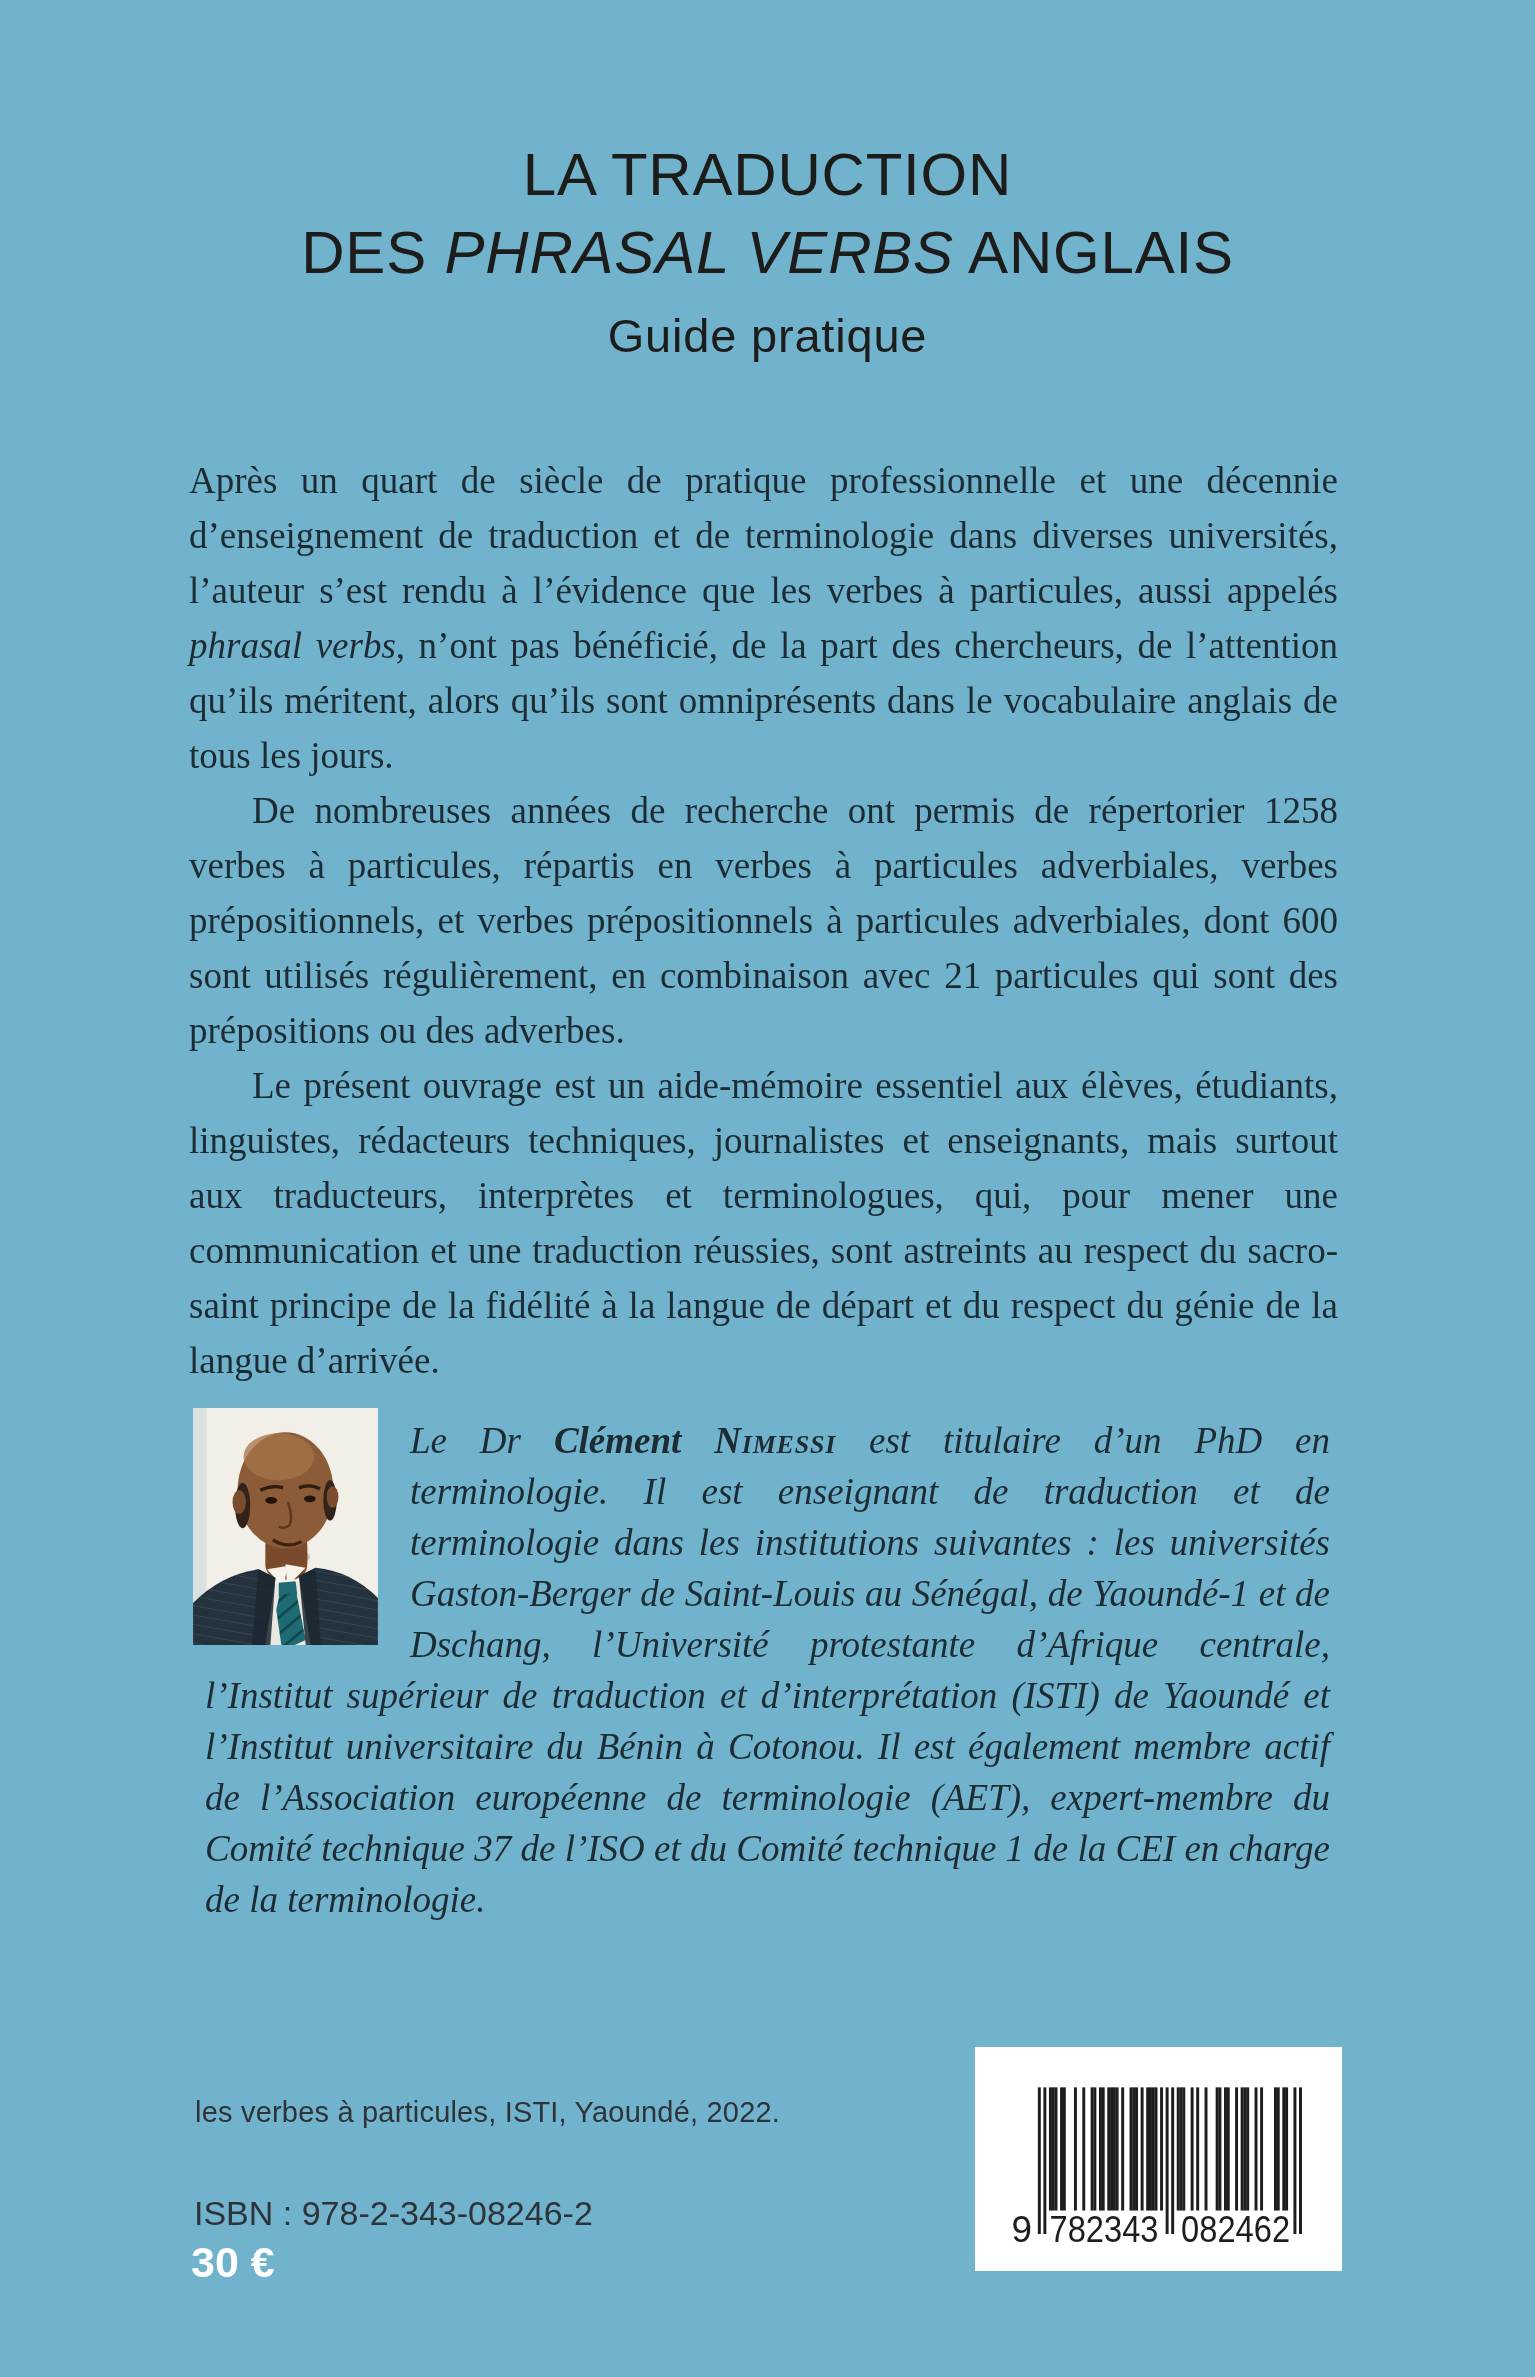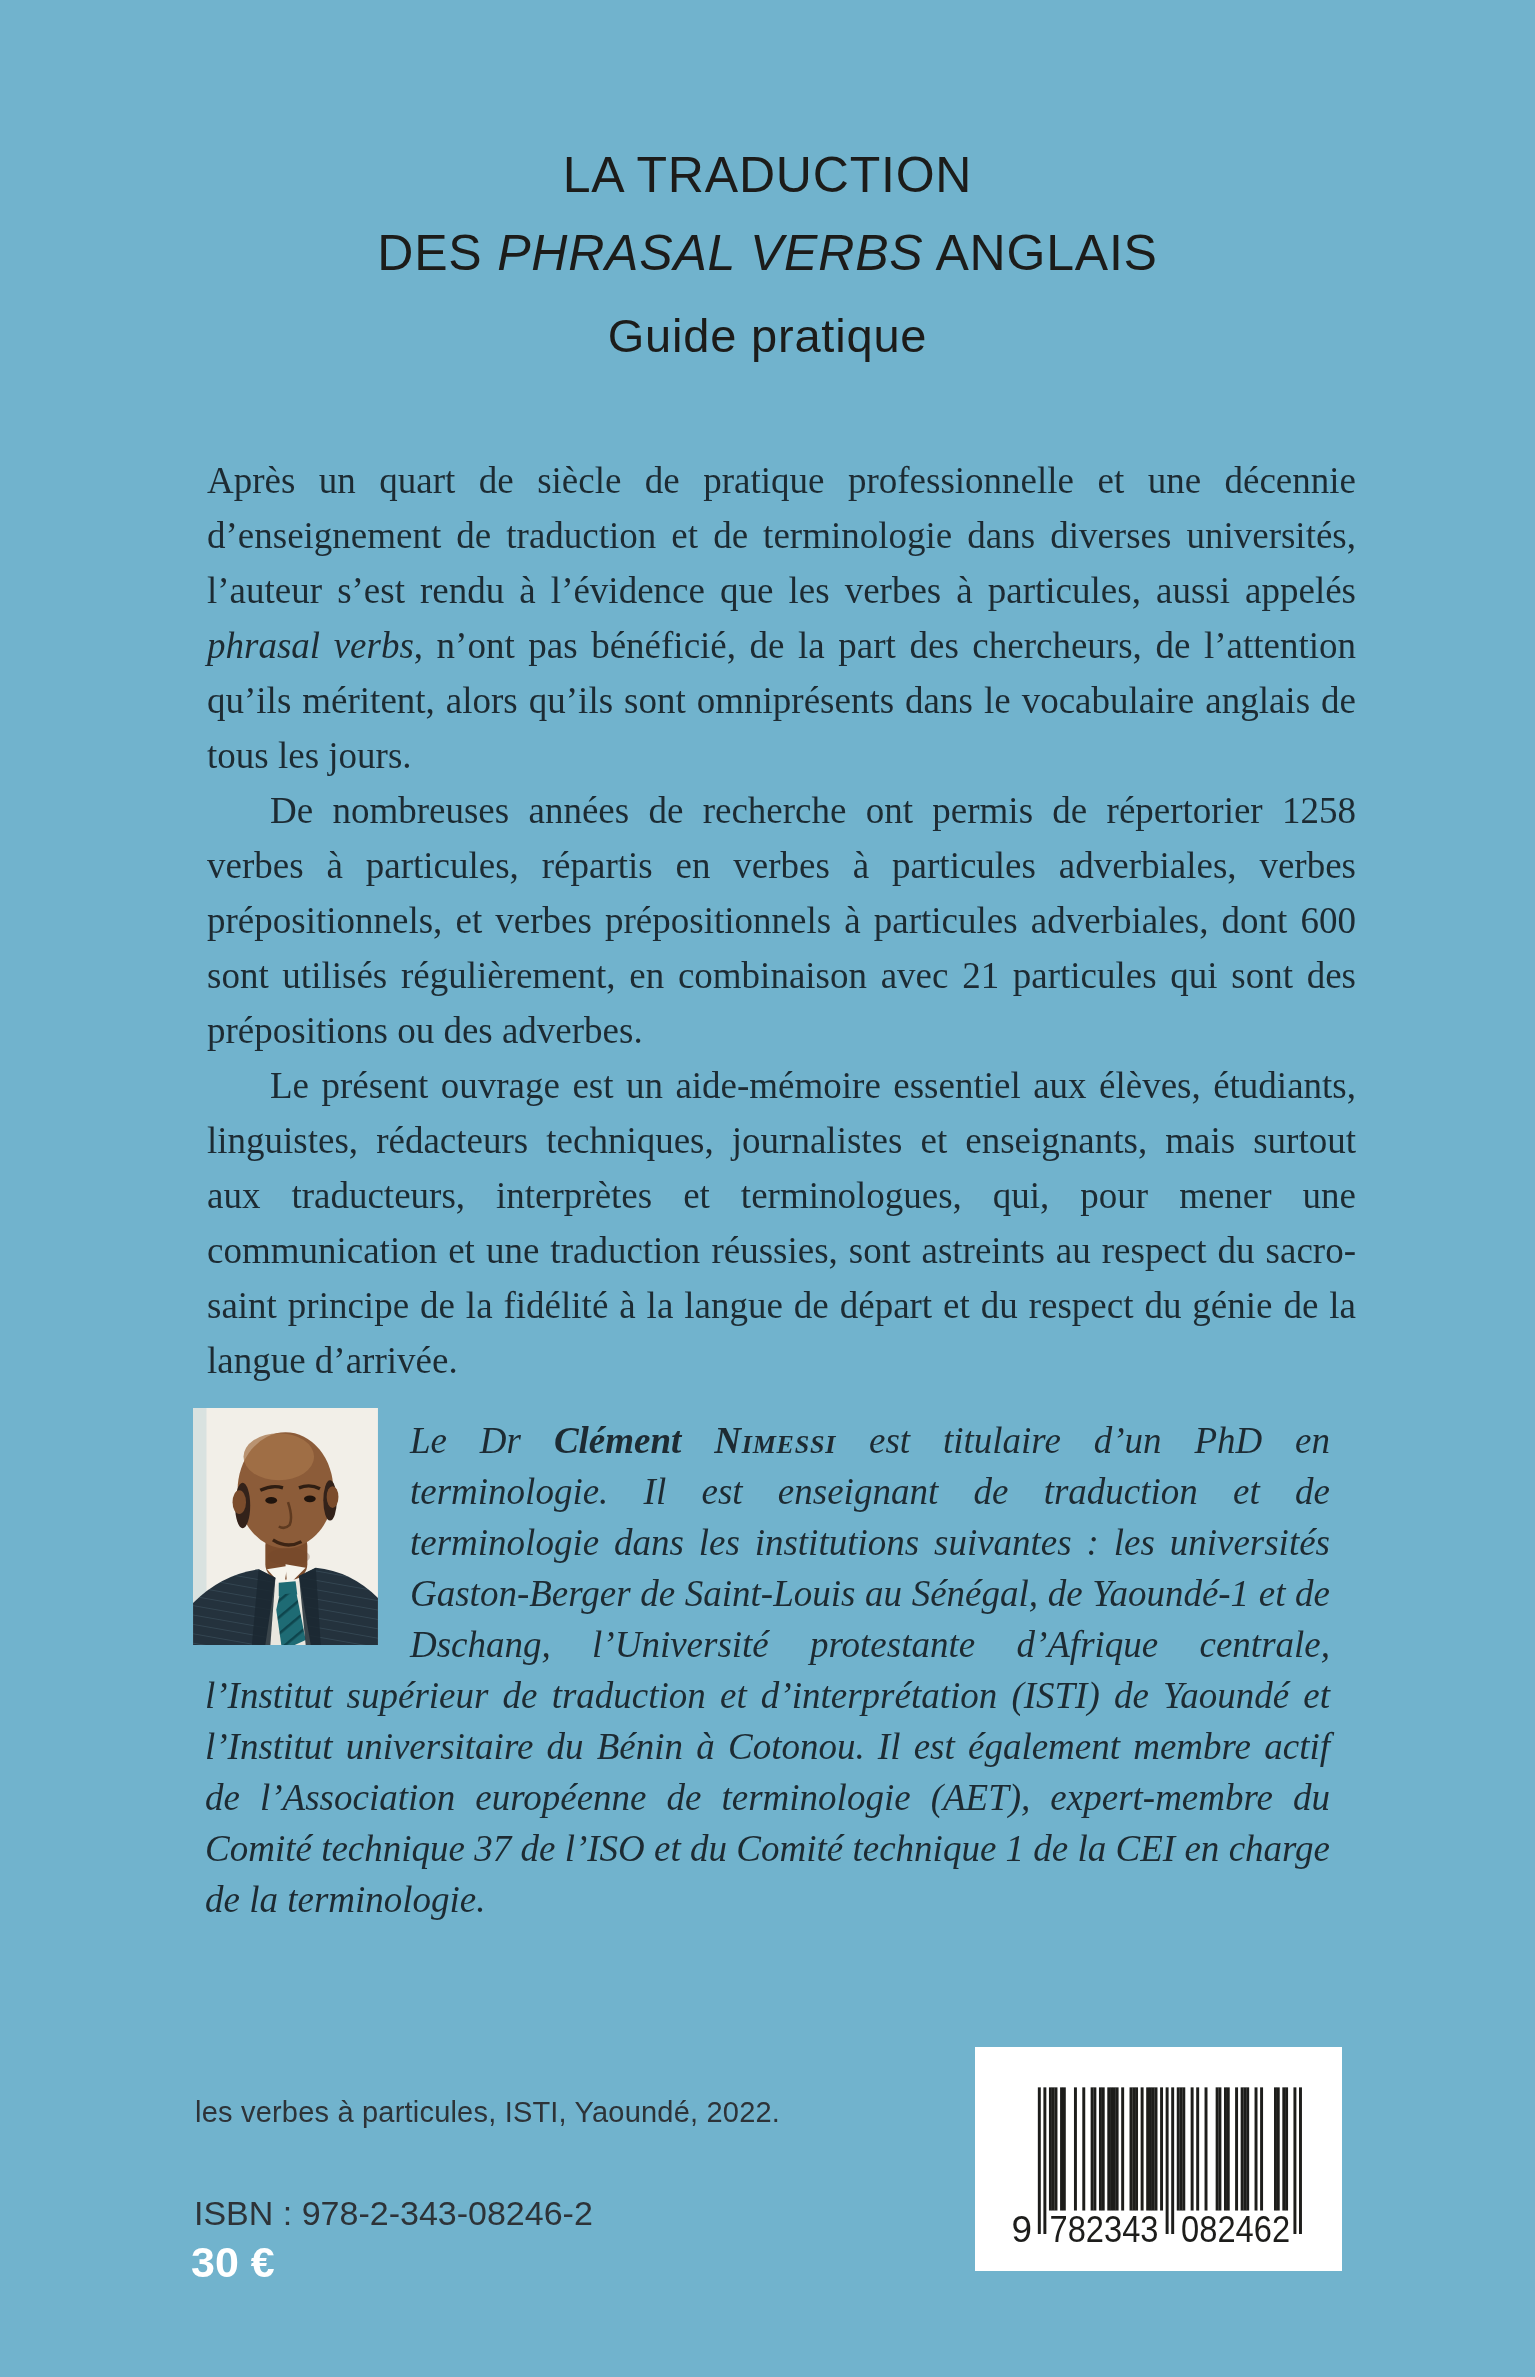--- a/index.html
+++ b/index.html
@@ -9,31 +9,31 @@
     background:#71b3cd;
     overflow:hidden;
     font-family:"Liberation Sans", sans-serif;
   }
   
   .title-block{
     position:absolute;top:136px;left:0;width:1535px;
     text-align:center;color:#1c1c1a;
   }
   .title-line{
-    font-size:50px;line-height:78px;font-weight:500;
+    font-size:60px;line-height:78px;font-weight:500;
     letter-spacing:0.8px;
   }
   .title-line em{font-style:italic;font-weight:500;}
   .subtitle{
     margin-top:18.5px;font-size:47px;line-height:50px;font-weight:500;
     letter-spacing:0.8px;
   }
   
   .synopsis{
-    position:absolute;top:453px;left:207px;width:1149px;
+    position:absolute;top:453px;left:189px;width:1149px;
     font-family:"Liberation Serif", serif;
     font-size:37px;line-height:55px;
     color:#1d2b33;text-align:justify;
   }
   .synopsis p{margin:0;padding:0;}
   .synopsis p.indent{text-indent:63px;}
   .synopsis em{font-style:italic;}
   
   .author{
     position:absolute;top:1403px;left:193px;width:1149px;

